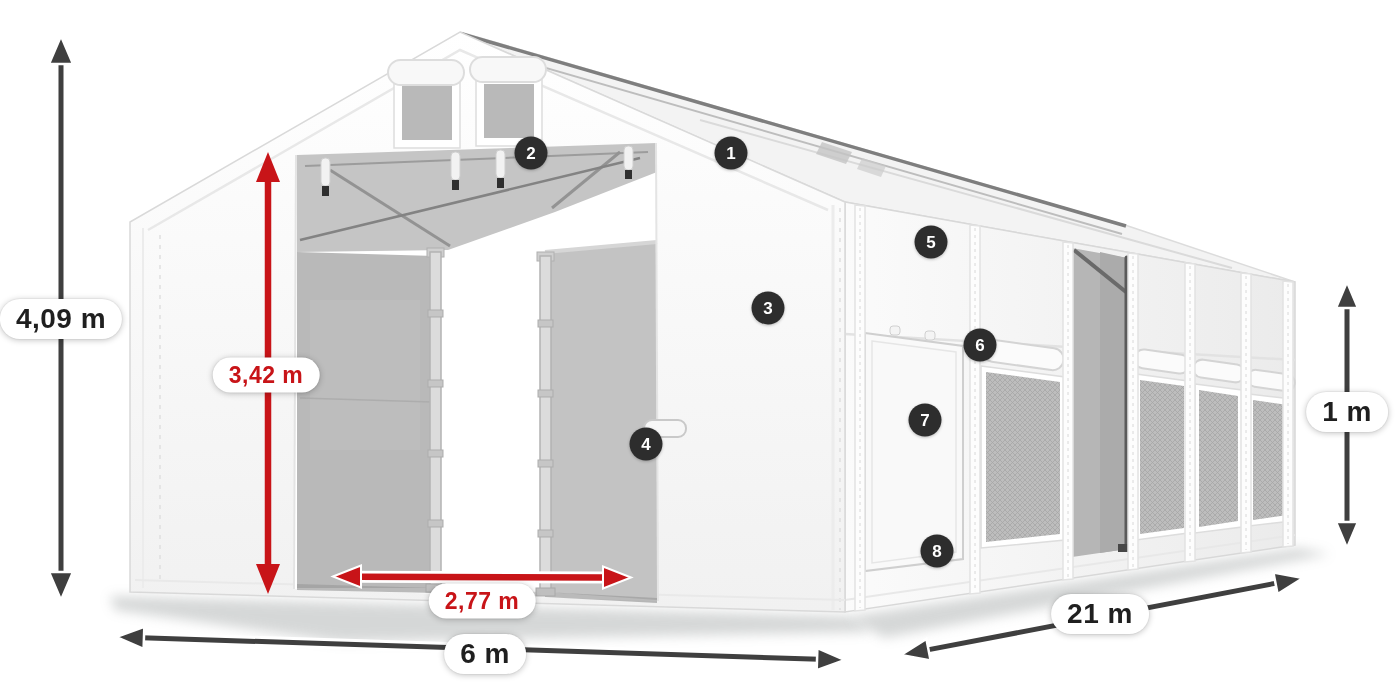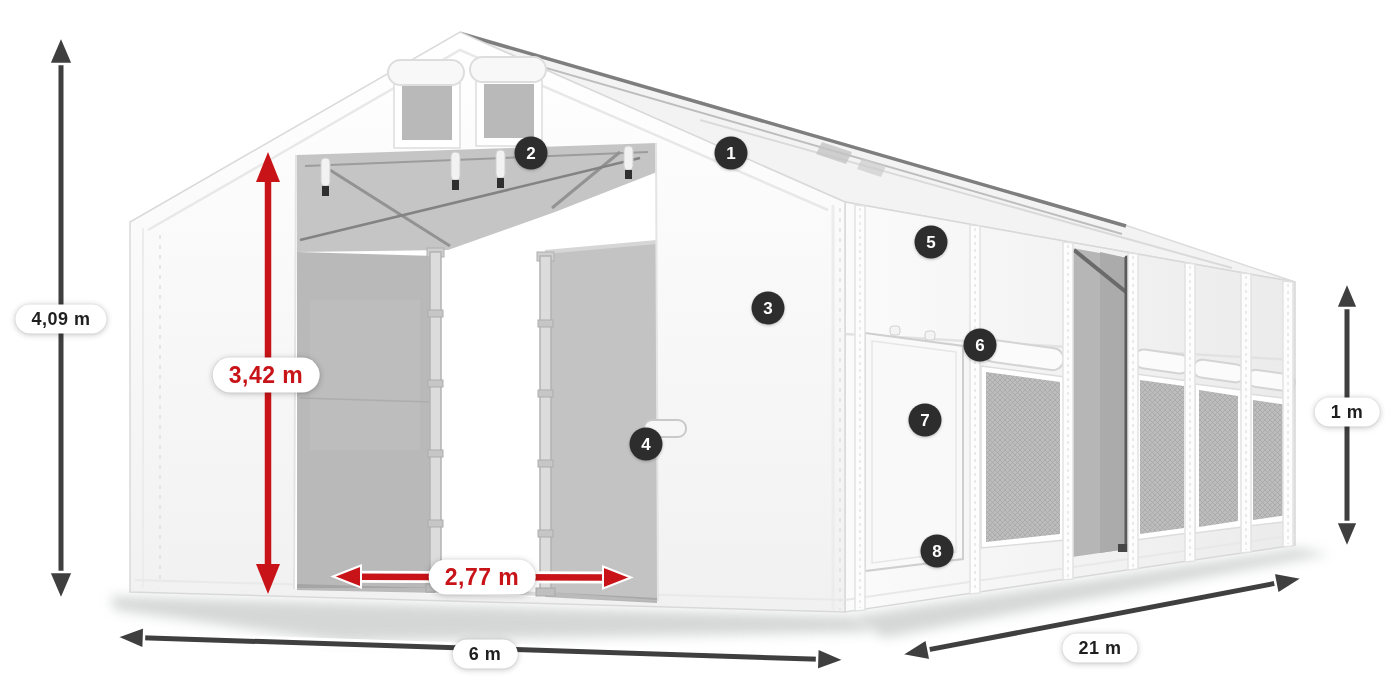--- a/index.html
+++ b/index.html
@@ -11,21 +11,21 @@
   }
   html,body{margin:0;padding:0;background:#fff;}
   .stage{
     position:relative;width:1400px;height:700px;background:#ffffff;overflow:hidden;
     font-family:"Liberation Sans","DejaVu Sans",sans-serif;
   }
   .art{position:absolute;left:0;top:0;}
   .pill{
     position:absolute;transform:translate(-50%,-50%);
     background:#ffffff;border-radius:26px;padding:4px 16px;
-    font-weight:bold;font-size:18px;color:var(--pill-text);
+    font-weight:bold;font-size:28px;color:var(--pill-text);
     box-shadow:0 1px 6px rgba(0,0,0,.25),0 0 0 1px rgba(0,0,0,.03);
     white-space:nowrap;letter-spacing:.5px;z-index:3;
   }
   .pill.red{color:var(--accent-red);font-size:23px;text-align:center;}
   .badge{
     position:absolute;transform:translate(-50%,-50%);
     width:33px;height:33px;border-radius:50%;
     background:var(--badge-bg);color:var(--badge-text);
     display:flex;align-items:center;justify-content:center;
     font-weight:bold;font-size:17px;z-index:2;
@@ -245,23 +245,23 @@
     <g>
       <line x1="1347" y1="302" x2="1347" y2="528" stroke="#ffffff" stroke-width="12" stroke-linecap="round"></line>
       <line x1="1347" y1="306" x2="1347" y2="524" class="arrow-dark-stroke" stroke-width="5"></line>
       <polygon points="1347,282 1336,308 1358,308" class="arrow-dark-fill" stroke="#ffffff" stroke-width="2.5"></polygon>
       <polygon points="1347,548 1336,522 1358,522" class="arrow-dark-fill" stroke="#ffffff" stroke-width="2.5"></polygon>
     </g>
   </svg>
 
   <div class="pill" style="left:61px;top:319px;">4,09 m</div>
   <div class="pill red" style="left:266px;top:375px;">3,42 m</div>
-  <div class="pill red" style="left:482px;top:577px;">2,77 m</div>
+  <div class="pill red" style="left:482px;top:601px;">2,77 m</div>
   <div class="pill" style="left:485px;top:654px;">6 m</div>
-  <div class="pill" style="left:1100px;top:648px;">21 m</div>
+  <div class="pill" style="left:1100px;top:614px;">21 m</div>
   <div class="pill" style="left:1347px;top:412px;">1 m</div>
 
   <div class="badge" style="left:731px;top:153px;">
       <span>1</span>
     </div>
   <div class="badge" style="left:531px;top:153px;">
       <span>2</span>
     </div>
   <div class="badge" style="left:768px;top:308px;">
       <span>3</span>

